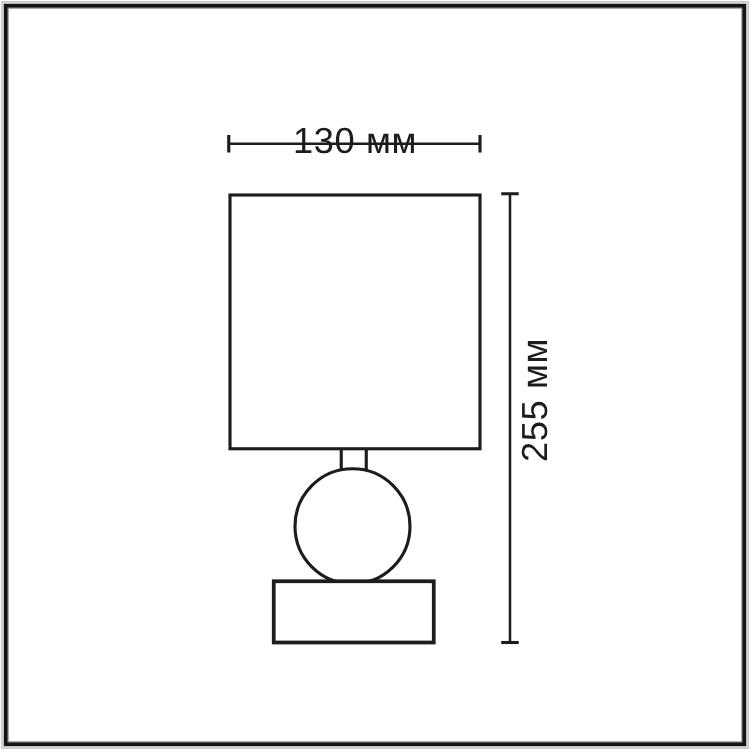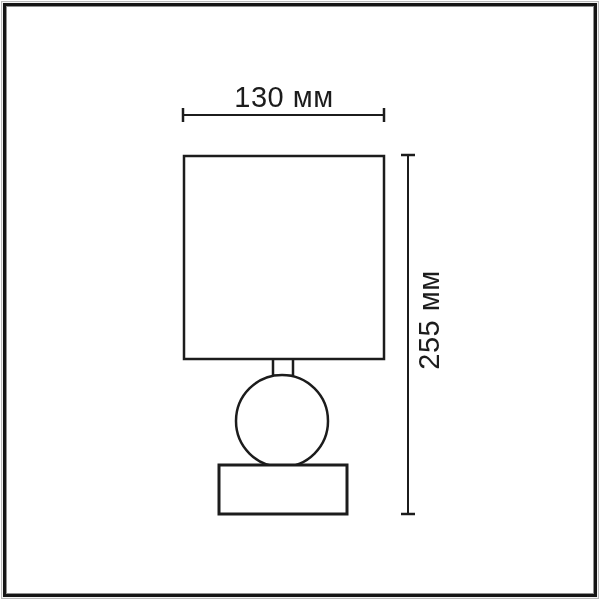--- a/index.html
+++ b/index.html
@@ -37,21 +37,21 @@
   .dim-label {
     position: absolute;
     color: #1c1c1c;
     font-size: 29px;
     line-height: 1;
     white-space: nowrap;
     letter-spacing: 0.5px;
   }
   .dim-label-width {
     left: 177px;
-    top: 76px;
+    top: 92px;
     width: 200px;
     text-align: center;
   }
   .dim-label-height {
     left: 422px;
     top: 313px;
     transform: translate(-50%, -50%) rotate(-90deg);
     transform-origin: center center;
   }
 </style>

